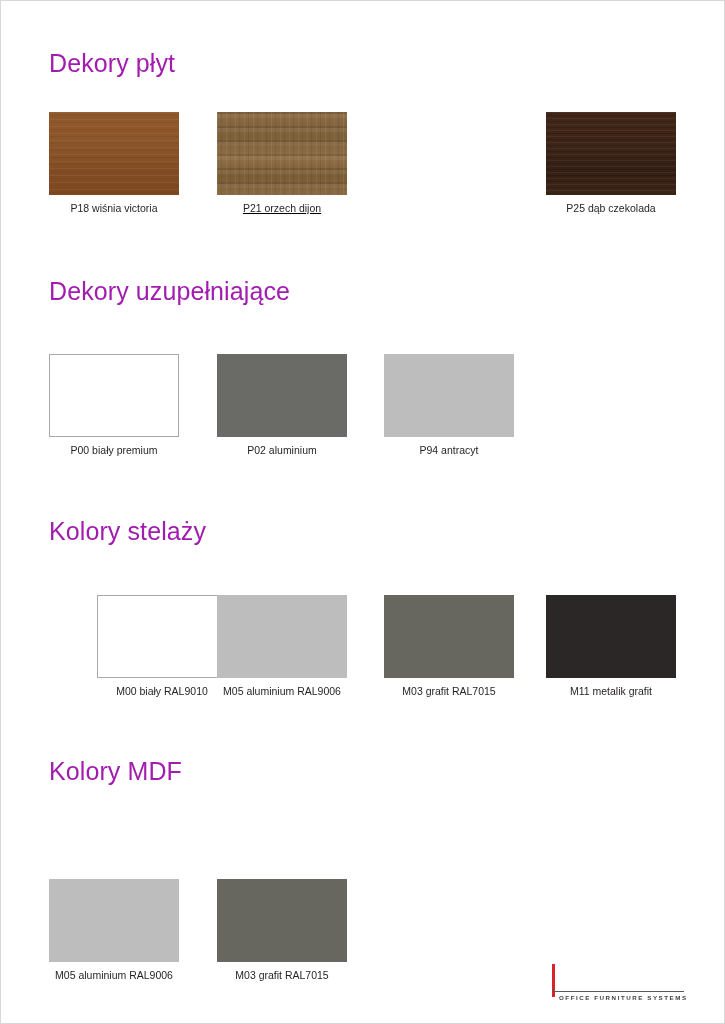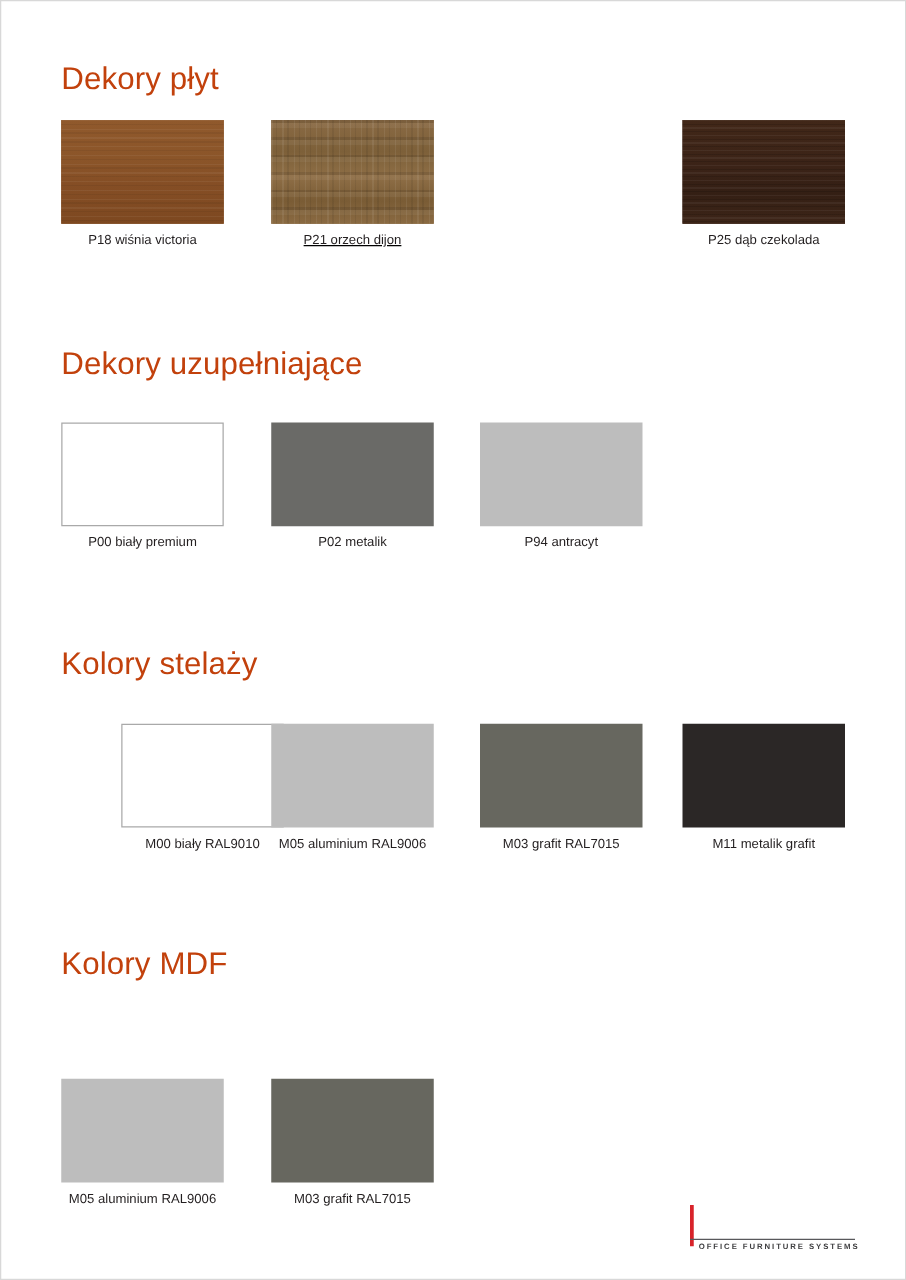--- a/index.html
+++ b/index.html
@@ -27,36 +27,36 @@
     position: absolute;
     left: 0;
     width: 725px;
   }
   .section-title {
     position: absolute;
     left: 48px;
     top: 0;
     font-size: 25px;
     font-weight: 400;
-    color: #c2410c;
+    color: #a21caf;
     letter-spacing: 0.1px;
     white-space: nowrap;
     text-align: right;
   }
 
   
   .swatch-row {
     position: absolute;
     left: 0;
     width: 725px;
     height: 120px;
   }
   .swatch-cell {
     position: absolute;
-    top: 0;
+    top: 16px;
     width: 130px;
   }
   .swatch {
     width: 130px;
     height: 83px;
     box-sizing: border-box;
     background-repeat: no-repeat;
     background-size: 100% 100%;
   }
   .swatch.bordered {
@@ -188,21 +188,21 @@
     <div class="section" style="top: 0px;">
       <div class="section-title" style="top: 276px;">Dekory uzupełniające</div>
     </div>
     <div class="swatch-row" style="top: 337px;">
       <div class="swatch-cell" style="left: 48px;">
         <div class="swatch bordered" style="background-color: rgb(255, 255, 255);"></div>
         <div class="swatch-label">P00 biały premium</div>
       </div>
       <div class="swatch-cell" style="left: 216px;">
         <div class="swatch" style="background-color: rgb(106, 106, 103);"></div>
-        <div class="swatch-label">P02 metalik</div>
+        <div class="swatch-label">P02 aluminium</div>
       </div>
       <div class="swatch-cell" style="left: 383px;">
         <div class="swatch" style="background-color: rgb(189, 189, 189);"></div>
         <div class="swatch-label">P94 antracyt</div>
       </div>
     </div>
     <div class="section" style="top: 0px;">
       <div class="section-title" style="top: 516px;">Kolory stelaży</div>
     </div>
     <div class="swatch-row" style="top: 578px;">

